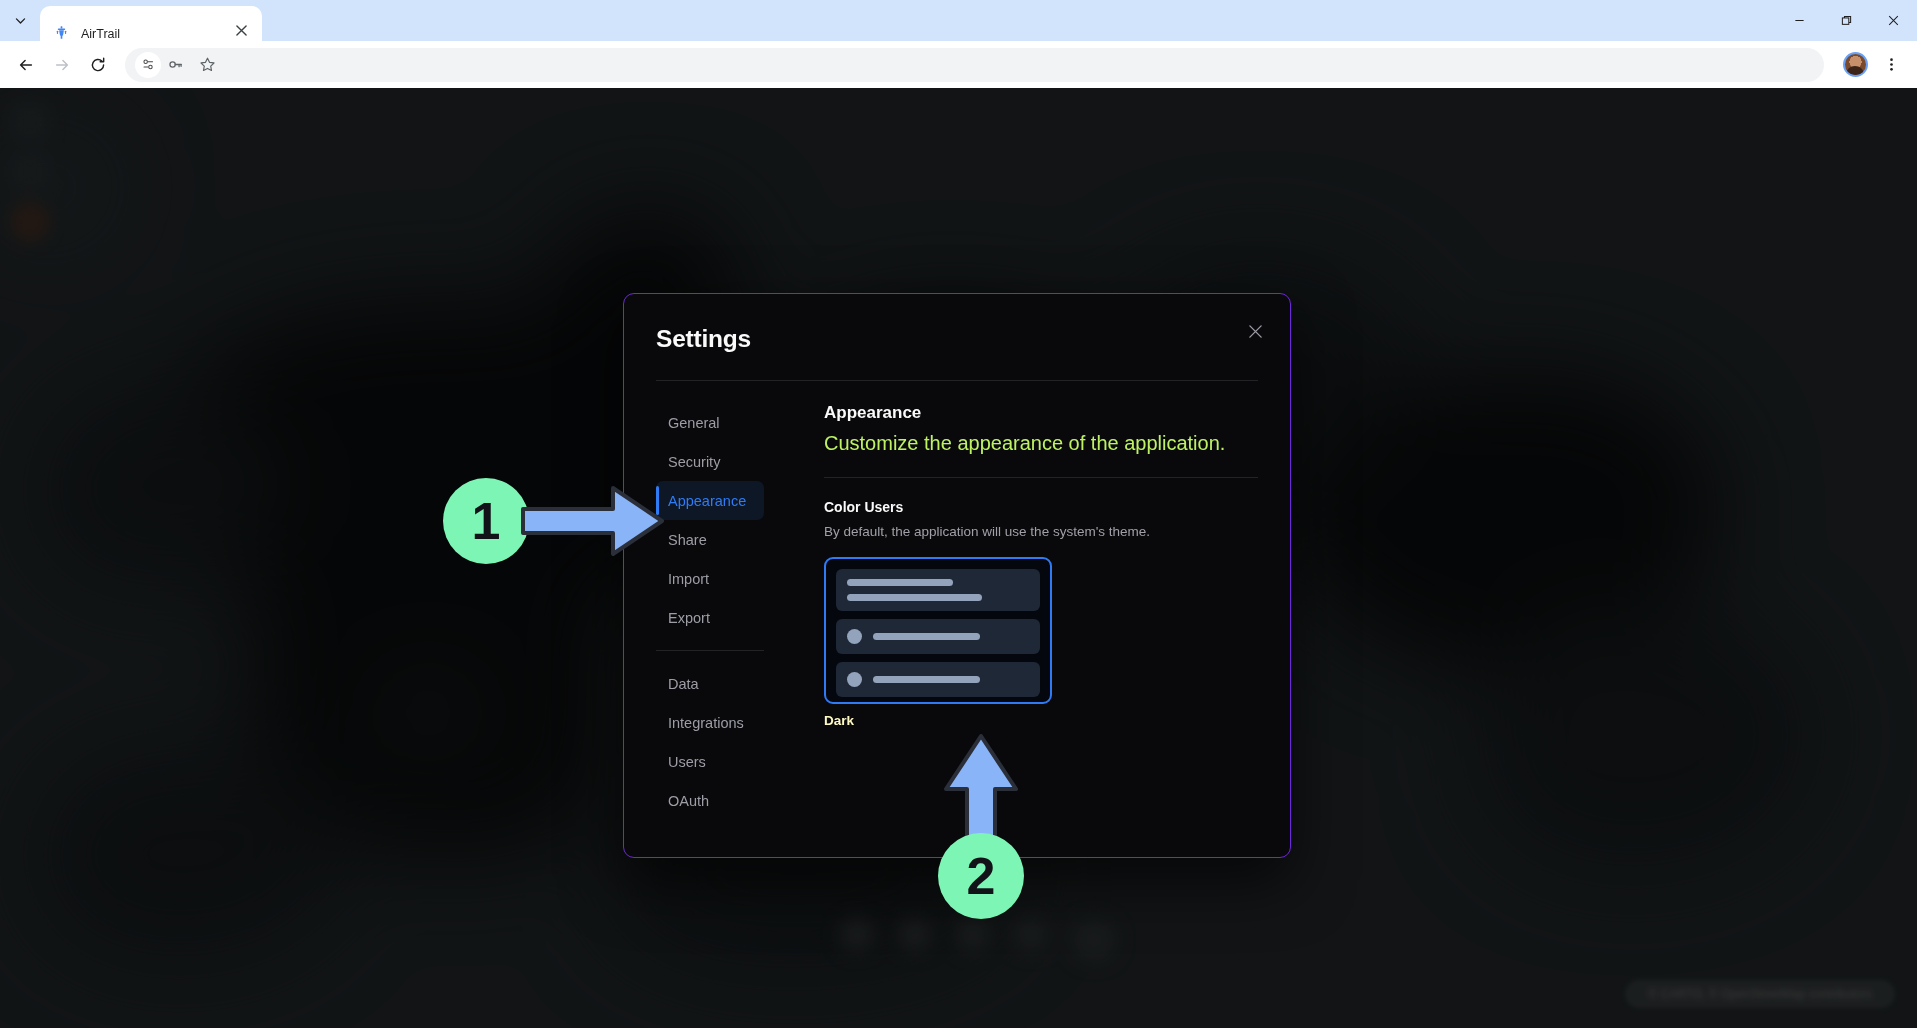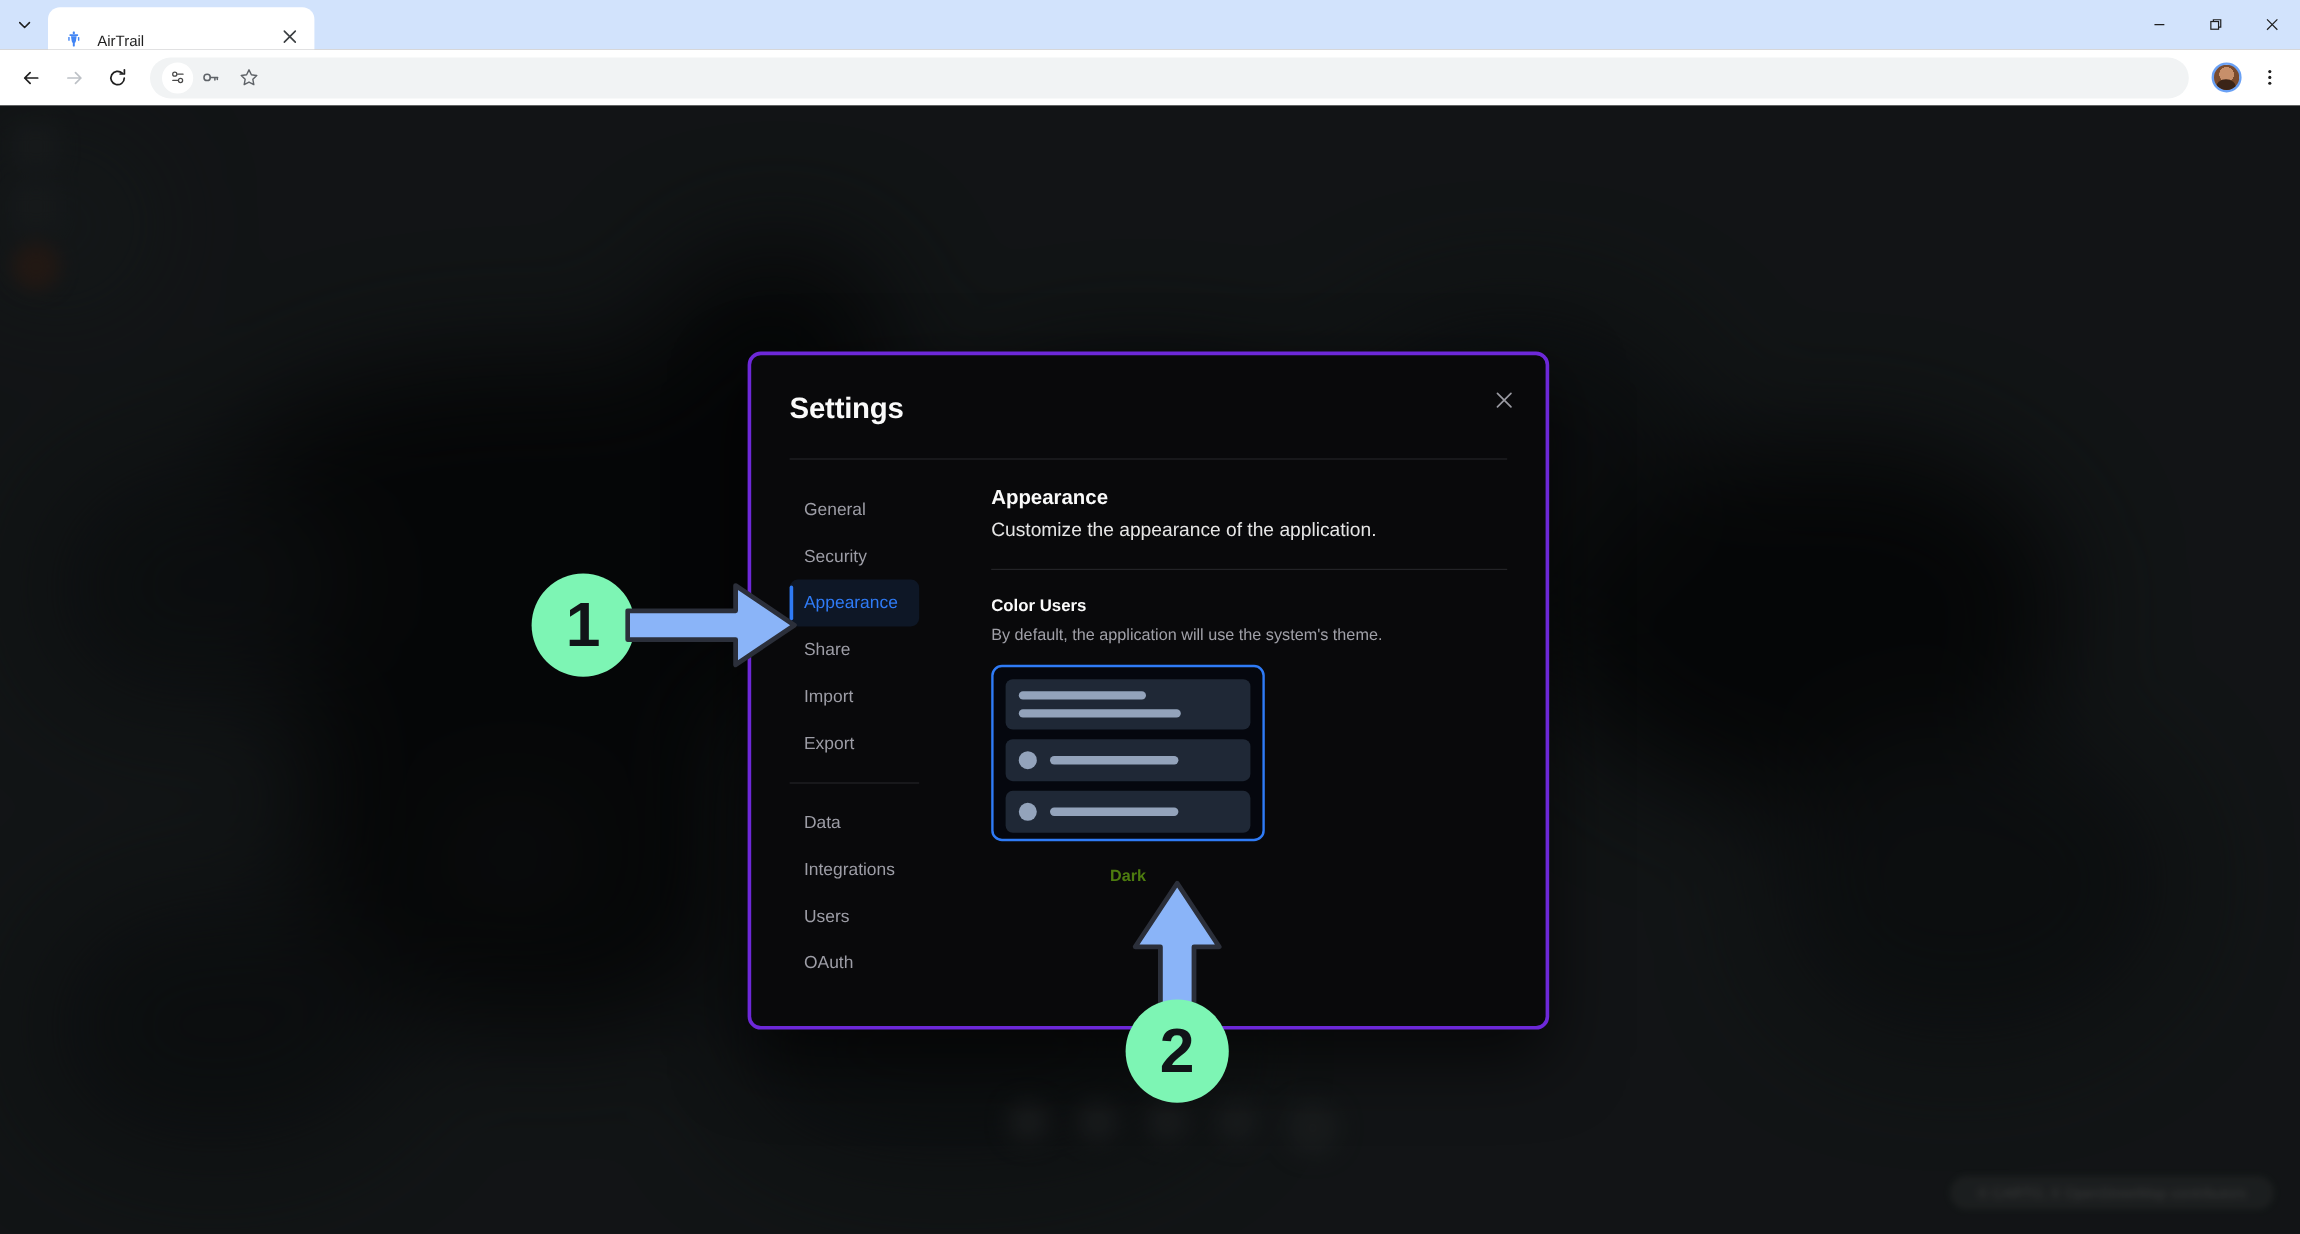--- a/index.html
+++ b/index.html
@@ -150,21 +150,21 @@
   .map-ctrls i.round { border-radius: 50%; background: #3a2a22; }
 
   .scrim { position: absolute; inset: 0; background: rgba(0,0,0,0.42); }
 
   
   .dialog {
     position: absolute;
     left: 623px; top: 293px;
     width: 668px; height: 565px;
     background: #09090b;
-    border: 3px solid #6d28d9;
+    border: 1px solid #6d28d9;
     border-radius: 11px;
     box-shadow: 0 24px 60px rgba(0,0,0,0.65);
     padding: 31px 32px 0 32px;
   }
   .dlg-title { font-size: 24.5px; font-weight: 700; color: #fafafa; letter-spacing: -0.2px; }
   .dlg-sub { font-size: 14.5px; color: #a0a0a8; margin-top: 9px; }
   .dlg-close {
     position: absolute; right: 22px; top: 24px;
     width: 26px; height: 26px;
     display: flex; align-items: center; justify-content: center;
@@ -187,21 +187,21 @@
     font-weight: 400;
   }
   .nav-item.active::before {
     content: ""; position: absolute; left: 0; top: 5px; bottom: 5px;
     width: 3px; border-radius: 2px; background: #2f7bf6;
   }
   .nav-sep { height: 1px; background: #232327; margin: 13px 0 13px 0; }
 
   .content { flex: 1 1 auto; padding-left: 46px; }
   .sec-title { font-size: 17px; font-weight: 700; color: #fafafa; }
-  .sec-sub { font-size: 16px; color: #e5e5e5; margin-top: 9px; }
+  .sec-sub { font-size: 20px; color: #bef264; margin-top: 9px; }
   .sec-divider { height: 1px; background: #232327; margin: 22px 0 21px 0; }
   .field-title { font-size: 14px; font-weight: 700; color: #fafafa; }
   .field-sub { font-size: 13.5px; color: #a0a0a8; margin-top: 9px; }
 
   .themes { display: flex; gap: 13px; margin-top: 18px; }
   .theme { width: 228px; }
   .theme-card {
     height: 147px; border-radius: 9px;
     padding: 10px; display: flex; flex-direction: column; gap: 8px;
   }
@@ -218,22 +218,22 @@
   .theme-card.light .tc-row { background: #ffffff; }
   .tc-row.head { display: flex; flex-direction: column; gap: 8px; height: 47px; justify-content: center; }
   .tc-row.line { display: flex; align-items: center; gap: 11px; height: 42px; }
   .bar { height: 7px; border-radius: 4px; }
   .theme-card.dark .bar { background: #93a3bb; }
   .theme-card.light .bar { background: #e4e6e9; }
   .dot { width: 15px; height: 15px; border-radius: 50%; flex: 0 0 15px; }
   .theme-card.dark .dot { background: #93a3bb; }
   .theme-card.light .dot { background: #e4e6e9; }
   .theme-label {
-    text-align: center; margin-top: 21px;
-    font-size: 13.5px; font-weight: 700; color: #4d7c0f;
+    margin-top: 9px;
+    font-size: 13.5px; font-weight: 700; color: #fef9c3;
   }
 
   
   .annot { position: absolute; z-index: 50; }
   .badge {
     width: 86px; height: 86px; border-radius: 50%;
     background: #7df5b4;
     display: flex; align-items: center; justify-content: center;
     font-size: 52px; font-weight: 700; color: #111318;
     font-family: "Liberation Sans", sans-serif;

